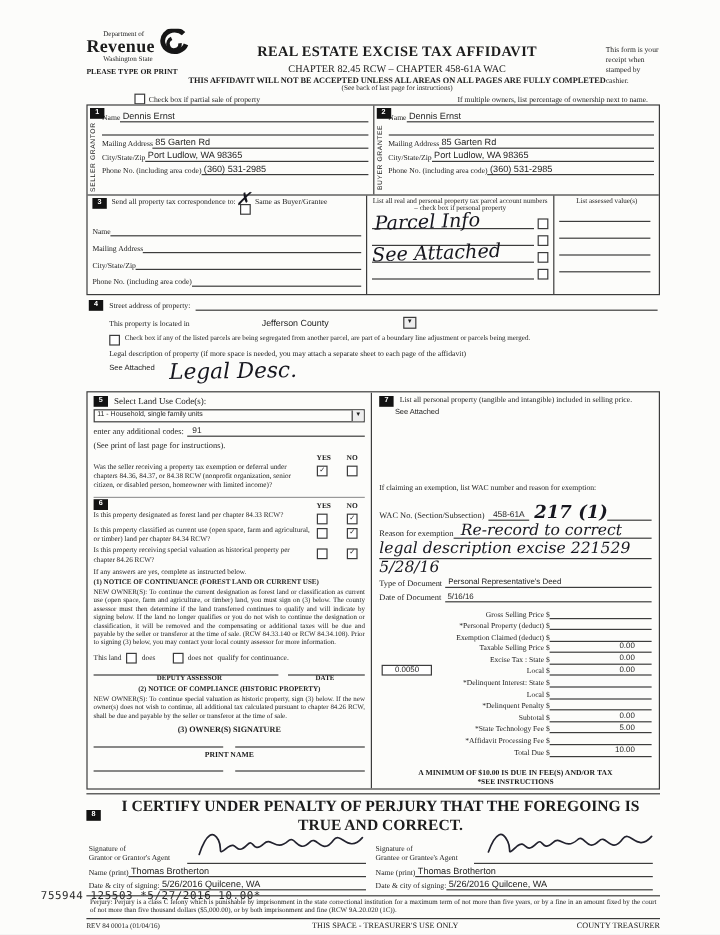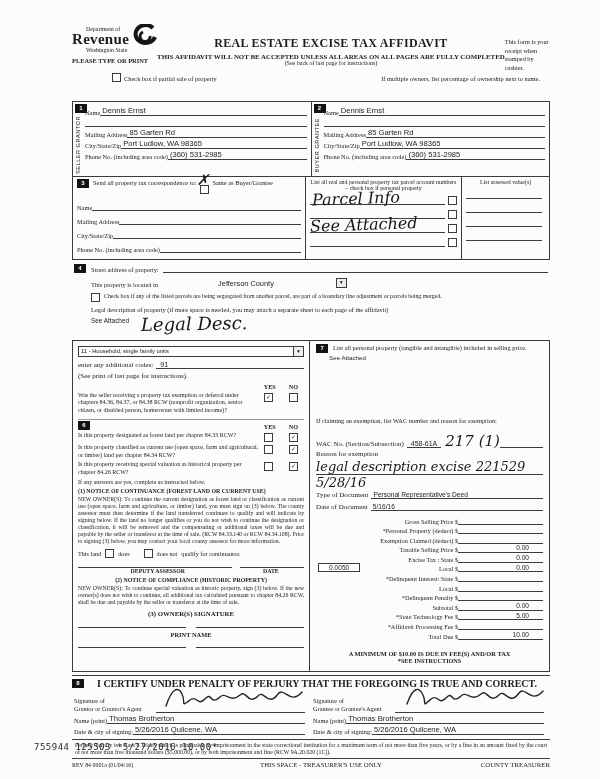--- a/index.html
+++ b/index.html
@@ -24,21 +24,21 @@
   
   .hdr{display:flex;}
   .hdr-logo{width:118px;position:relative;}
   .hdr-center{flex:1;text-align:center;}
   .hdr-right{width:88px;font-size:6.3px;text-align:left;padding-top:14px;line-height:1.35;}
   .h-title{font-size:12px;font-weight:bold;letter-spacing:.3px;}
   .h-chap{font-size:8.5px;margin-top:1px;}
   .h-warn{font-size:6.9px;font-weight:bold;margin-top:2px;white-space:nowrap;}
   .h-seeback{font-size:6px;}
   
-  .boxA{border:1px solid #3c3c3c;margin-top:19px;}
+  .boxA{border:1px solid #3c3c3c;margin-top:0;}
   .parties{display:flex;}
   .party{flex:1;display:flex;min-height:58px;position:relative;padding:2px 4px 2px 2px;}
   .party+.party{border-left:1px solid #3c3c3c;}
   .party-fields{flex:1;padding-left:4px;padding-top:1px;}
   .f-row{display:flex;align-items:flex-end;height:11px;}
   .f-val{flex:1;border-bottom:1px solid #3c3c3c;font-size:7.6px;padding-left:2px;line-height:1.1;}
   .sec3{display:flex;border-top:1px solid #3c3c3c;min-height:82px;}
   .sec3-left{width:47%;padding:2px 4px;}
   .sec3-mid{width:31%;border-left:1px solid #3c3c3c;padding:2px 4px;position:relative;}
   .sec3-right{flex:1;border-left:1px solid #3c3c3c;padding:2px 4px;}
@@ -95,20 +95,21 @@
             <path d="M22,4 A10,9 0 1 0 24,13" fill="none" stroke="#161616" stroke-width="4"></path>
             <path d="M12,8 a5,5 0 1 0 7,4" fill="none" stroke="#161616" stroke-width="3"></path>
           </svg>
         </span>
       </div>
       <div class="lbl b" style="margin-top:4px;">PLEASE TYPE OR PRINT</div>
     </div>
     <div class="hdr-center">
       <div style="height:12px;"></div>
       <div class="h-title">REAL ESTATE EXCISE TAX AFFIDAVIT</div>
+      <div class="h-chap">CHAPTER 82.45 RCW – CHAPTER 458-61A WAC</div>
       <div class="h-warn">THIS AFFIDAVIT WILL NOT BE ACCEPTED UNLESS ALL AREAS ON ALL PAGES ARE FULLY COMPLETED</div>
       <div class="h-seeback">(See back of last page for instructions)</div>
     </div>
     <div class="hdr-right">This form is your receipt when stamped by cashier.</div>
   </div>
 
   <div class="row" style="margin-top:1px;">
     <span style="width:40px;"></span>
     <span class="cbox"></span>
     <span class="lbl" style="margin-left:3px;">Check box if partial sale of property</span>
@@ -261,20 +262,24 @@
     <div class="lbl" style="margin-left:17px;margin-top:4px;">Legal description of property (if more space is needed, you may attach a separate sheet to each page of the affidavit)</div>
     <div class="row" style="margin-top:0;align-items:flex-start;">
       <span class="typed" style="font-size:6.4px;margin-left:17px;padding-top:4px;">See Attached</span>
       <span class="hand" style="font-size:18px;margin-left:12px;transform:rotate(-1deg);">Legal  Desc.</span>
     </div>
   </div>
 
   <div class="boxC">
 
     <div class="colL">
+      <div class="row">
+        <span class="badge">5</span>
+        <span style="font-size:7.5px;margin-left:5px;">Select Land Use Code(s):</span>
+      </div>
       <div style="display:flex;border:1px solid #3c3c3c;margin-top:2px;height:9px;align-items:center;">
         <span class="typed" style="font-size:5.8px;flex:1;padding-left:2px;">11 - Household, single family units</span>
         <span style="width:9px;border-left:1px solid #3c3c3c;background:#eee;font-size:5px;text-align:center;line-height:9px;">▼</span>
       </div>
       <div class="row" style="margin-top:4px;">
         <span style="font-size:7px;">enter any additional codes:</span>
         <span class="uline typed" style="flex:1;margin-left:3px;font-size:7px;padding-left:4px;">91</span>
       </div>
       <div style="font-size:7px;margin-top:3px;">(See print of last page for instructions).</div>
       <div class="yn-hdr">
@@ -356,25 +361,28 @@
       <div class="row" style="align-items:flex-start;">
         <span class="badge">7</span>
         <span class="lbl" style="margin-left:5px;flex:1;line-height:1.35;">List all  personal property (tangible and intangible) included in selling price.</span>
       </div>
       <div class="typed" style="font-size:6.2px;margin-left:13px;margin-top:1px;">See Attached</div>
       <div style="height:56px;"></div>
       <div class="lbl">If claiming an exemption, list WAC number and reason for exemption:</div>
       <div class="row" style="margin-top:6px;position:relative;">
         <span style="font-size:7px;">WAC No. (Section/Subsection)</span>
         <span class="uline typed" style="font-size:7px;margin-left:3px;padding:0 4px;">458-61A</span>
-        <span class="hand" style="font-size:15px;margin-left:4px;position:relative;top:2px;">217 (1)</span>
+        <span class="hand" style="font-size:15px;margin-left:4px;position:relative;top:2px;font-weight:bold;">217 (1)</span>
         <span class="uline" style="flex:1;"></span>
       </div>
       <div class="row" style="margin-top:2px;position:relative;">
         <span style="font-size:7px;">Reason for exemption</span>
+        <span class="uline" style="flex:1;position:relative;height:12px;">
+          <span class="hand" style="position:absolute;left:6px;bottom:-2px;font-size:13px;white-space:nowrap;">Re-record to correct</span>
+        </span>
       </div>
       <div class="hand" style="font-size:13px;margin-top:1px;border-bottom:1px solid #3c3c3c;">legal description excise 221529</div>
       <div class="hand" style="font-size:13px;">5/28/16</div>
       <div class="row" style="margin-top:1px;">
         <span style="font-size:7px;">Type of Document</span>
         <span class="uline typed" style="flex:1;font-size:6.6px;margin-left:3px;padding-left:2px;">Personal Representative's Deed</span>
       </div>
       <div class="row" style="margin-top:4px;">
         <span style="font-size:7px;">Date of Document</span>
         <span class="uline typed" style="flex:1;font-size:6.6px;margin-left:3px;padding-left:2px;">5/16/16</span>
@@ -437,21 +445,21 @@
       </div>
 
       <div class="ctr b" style="font-size:6.4px;margin-top:10px;">A MINIMUM OF $10.00 IS DUE IN FEE(S) AND/OR TAX</div>
       <div class="ctr b" style="font-size:6.2px;">*SEE INSTRUCTIONS</div>
     </div>
   </div>
 
   <div class="sec8">
     <div class="row" style="align-items:center;">
       <span class="badge">8</span>
-      <span class="b ctr" style="flex:1;font-size:10px;font-family:Liberation Serif, serif;">I CERTIFY UNDER PENALTY OF PERJURY THAT THE FOREGOING IS TRUE AND CORRECT.</span>
+      <span class="b ctr" style="flex:1;font-size:13px;font-family:Liberation Serif, serif;">I CERTIFY UNDER PENALTY OF PERJURY THAT THE FOREGOING IS TRUE AND CORRECT.</span>
     </div>
     <div class="sig-grid">
       <div class="sig-half">
         <div class="sig-lblrow">
           <span class="sig-lbl"><span>Signature of</span><br>
           <span>Grantor or Grantor's Agent</span></span>
           <span class="sig-line">
             <span class="sig-svg">
               <svg width="150" height="28" viewBox="0 0 150 28">
                 <path d="M6,22 C12,4 18,2 22,10 C26,18 20,24 30,16 C38,10 36,24 46,14 C52,8 50,22 60,13 C66,7 70,20 80,11 C86,5 88,22 98,12 C104,5 108,24 118,10 C124,2 130,22 142,8" fill="none" stroke="#22222e" stroke-width="1.4" stroke-linecap="round"></path>

